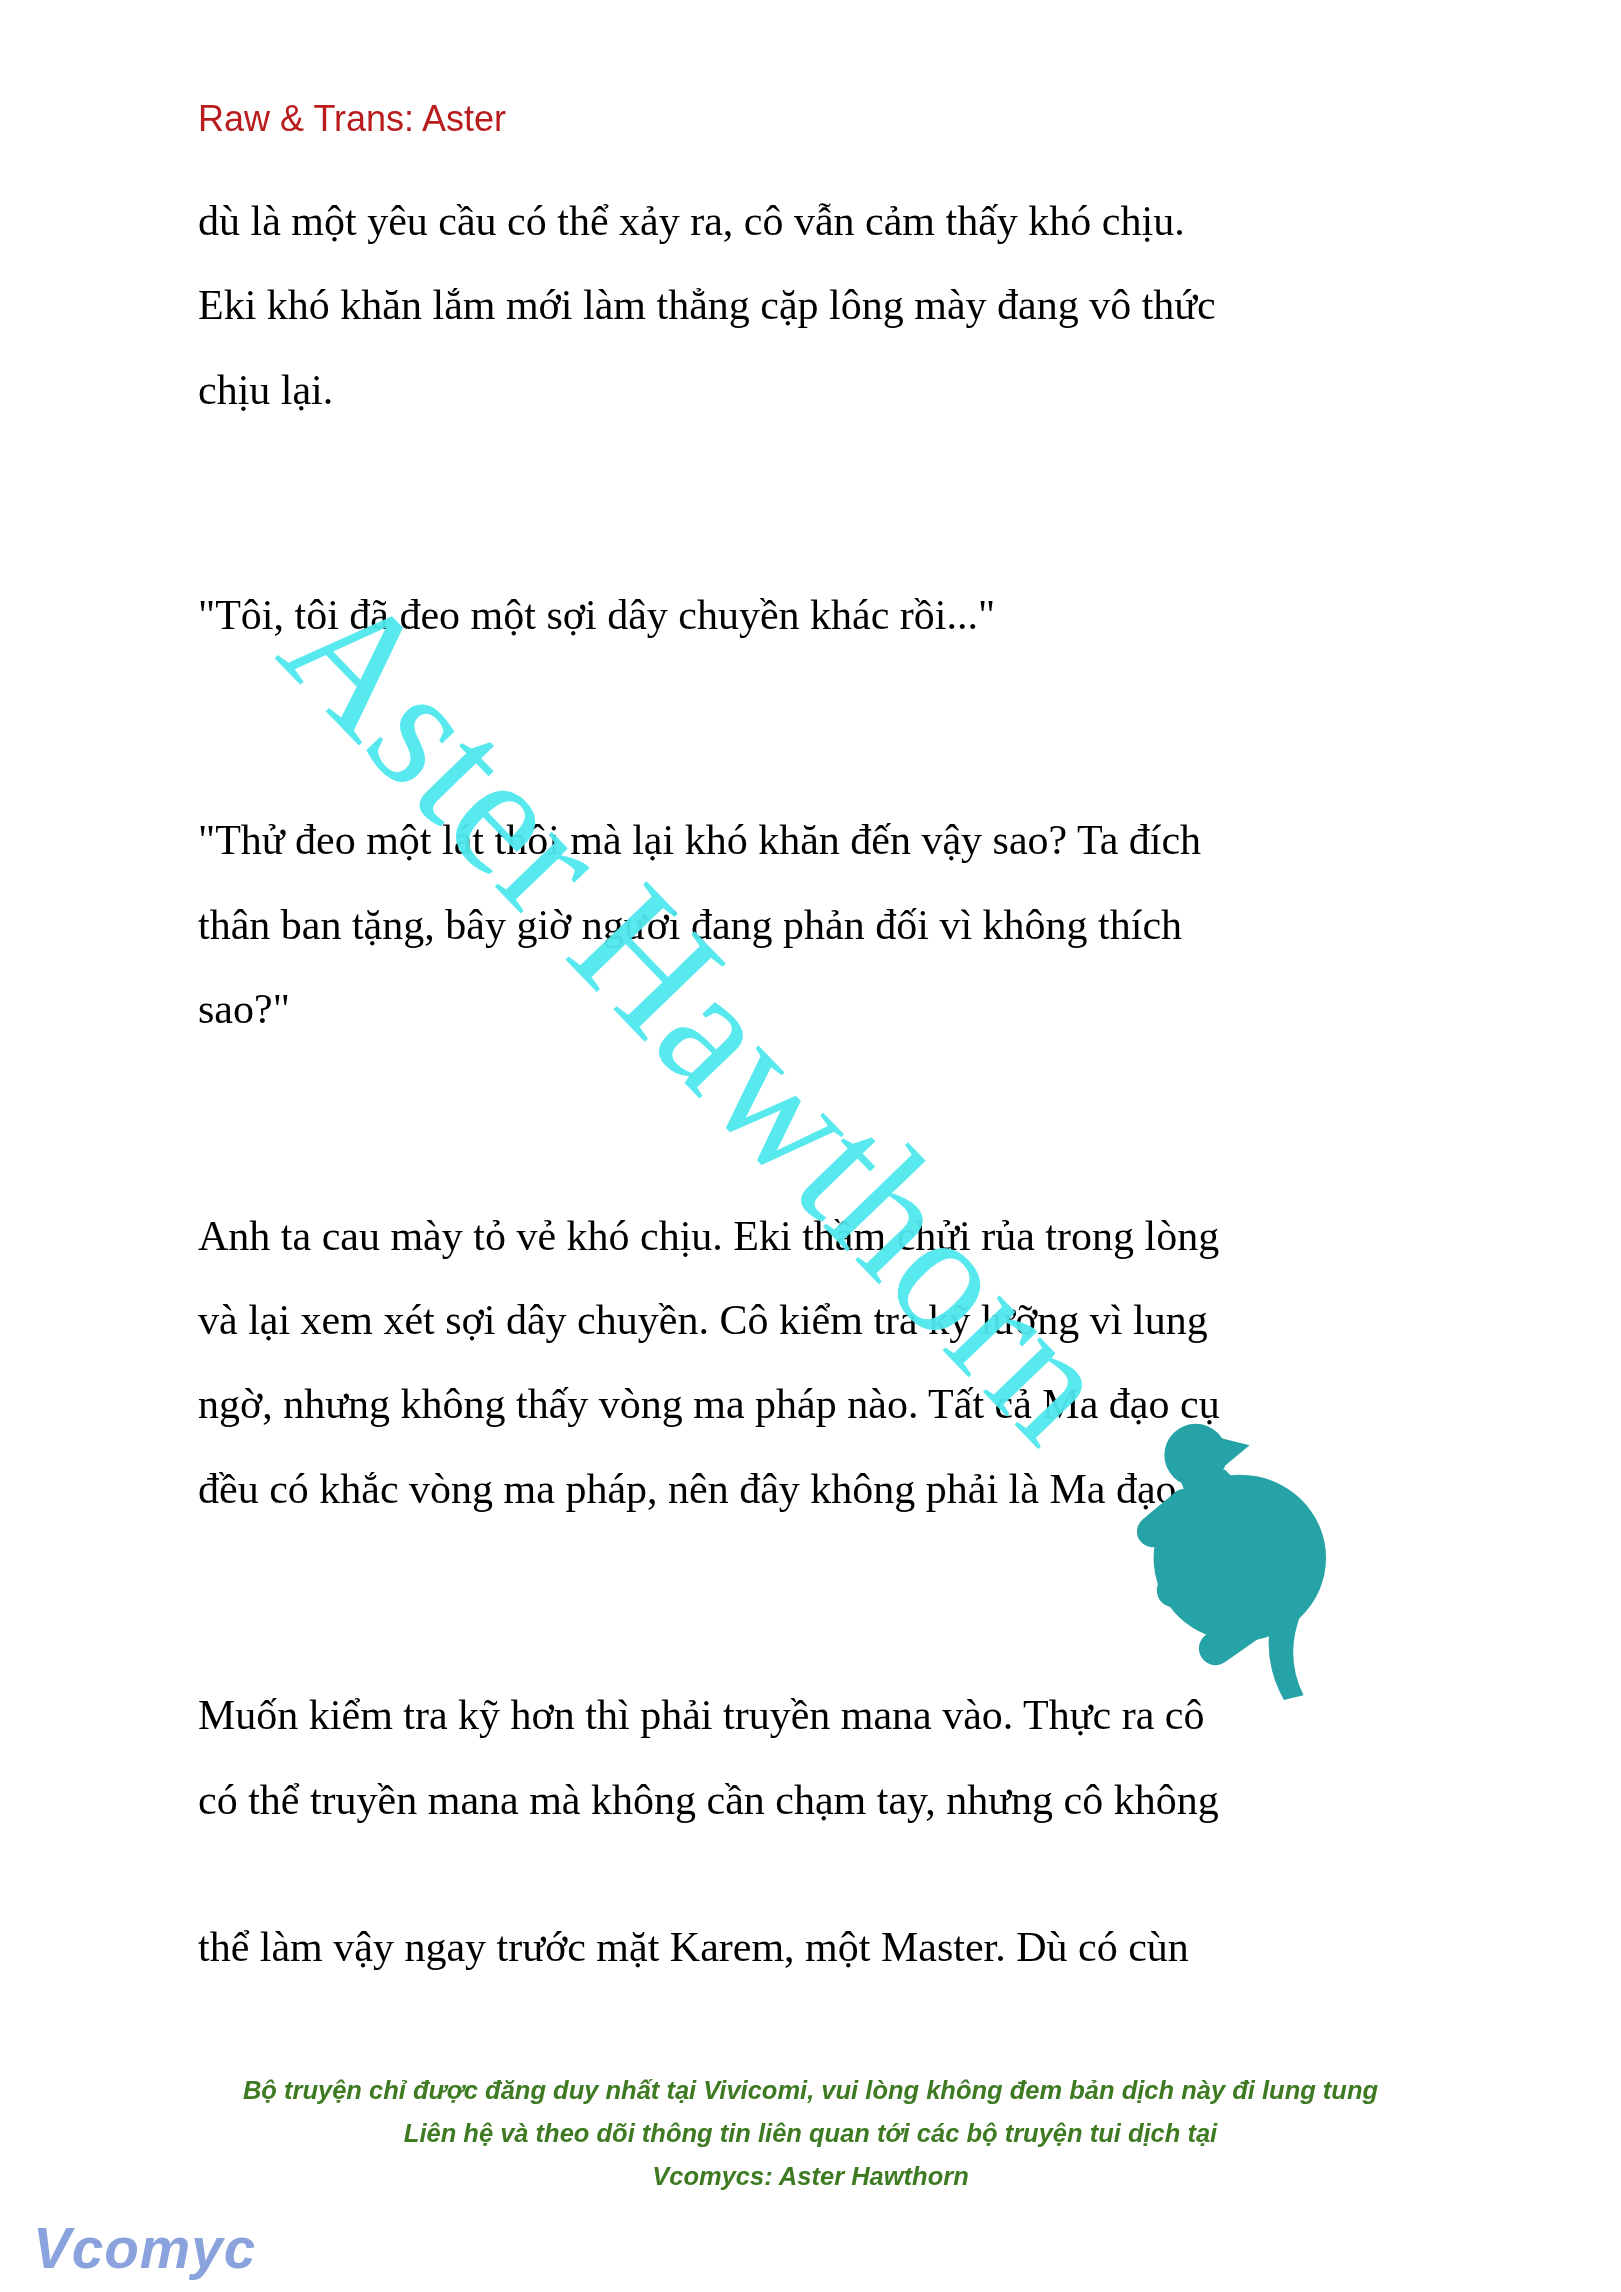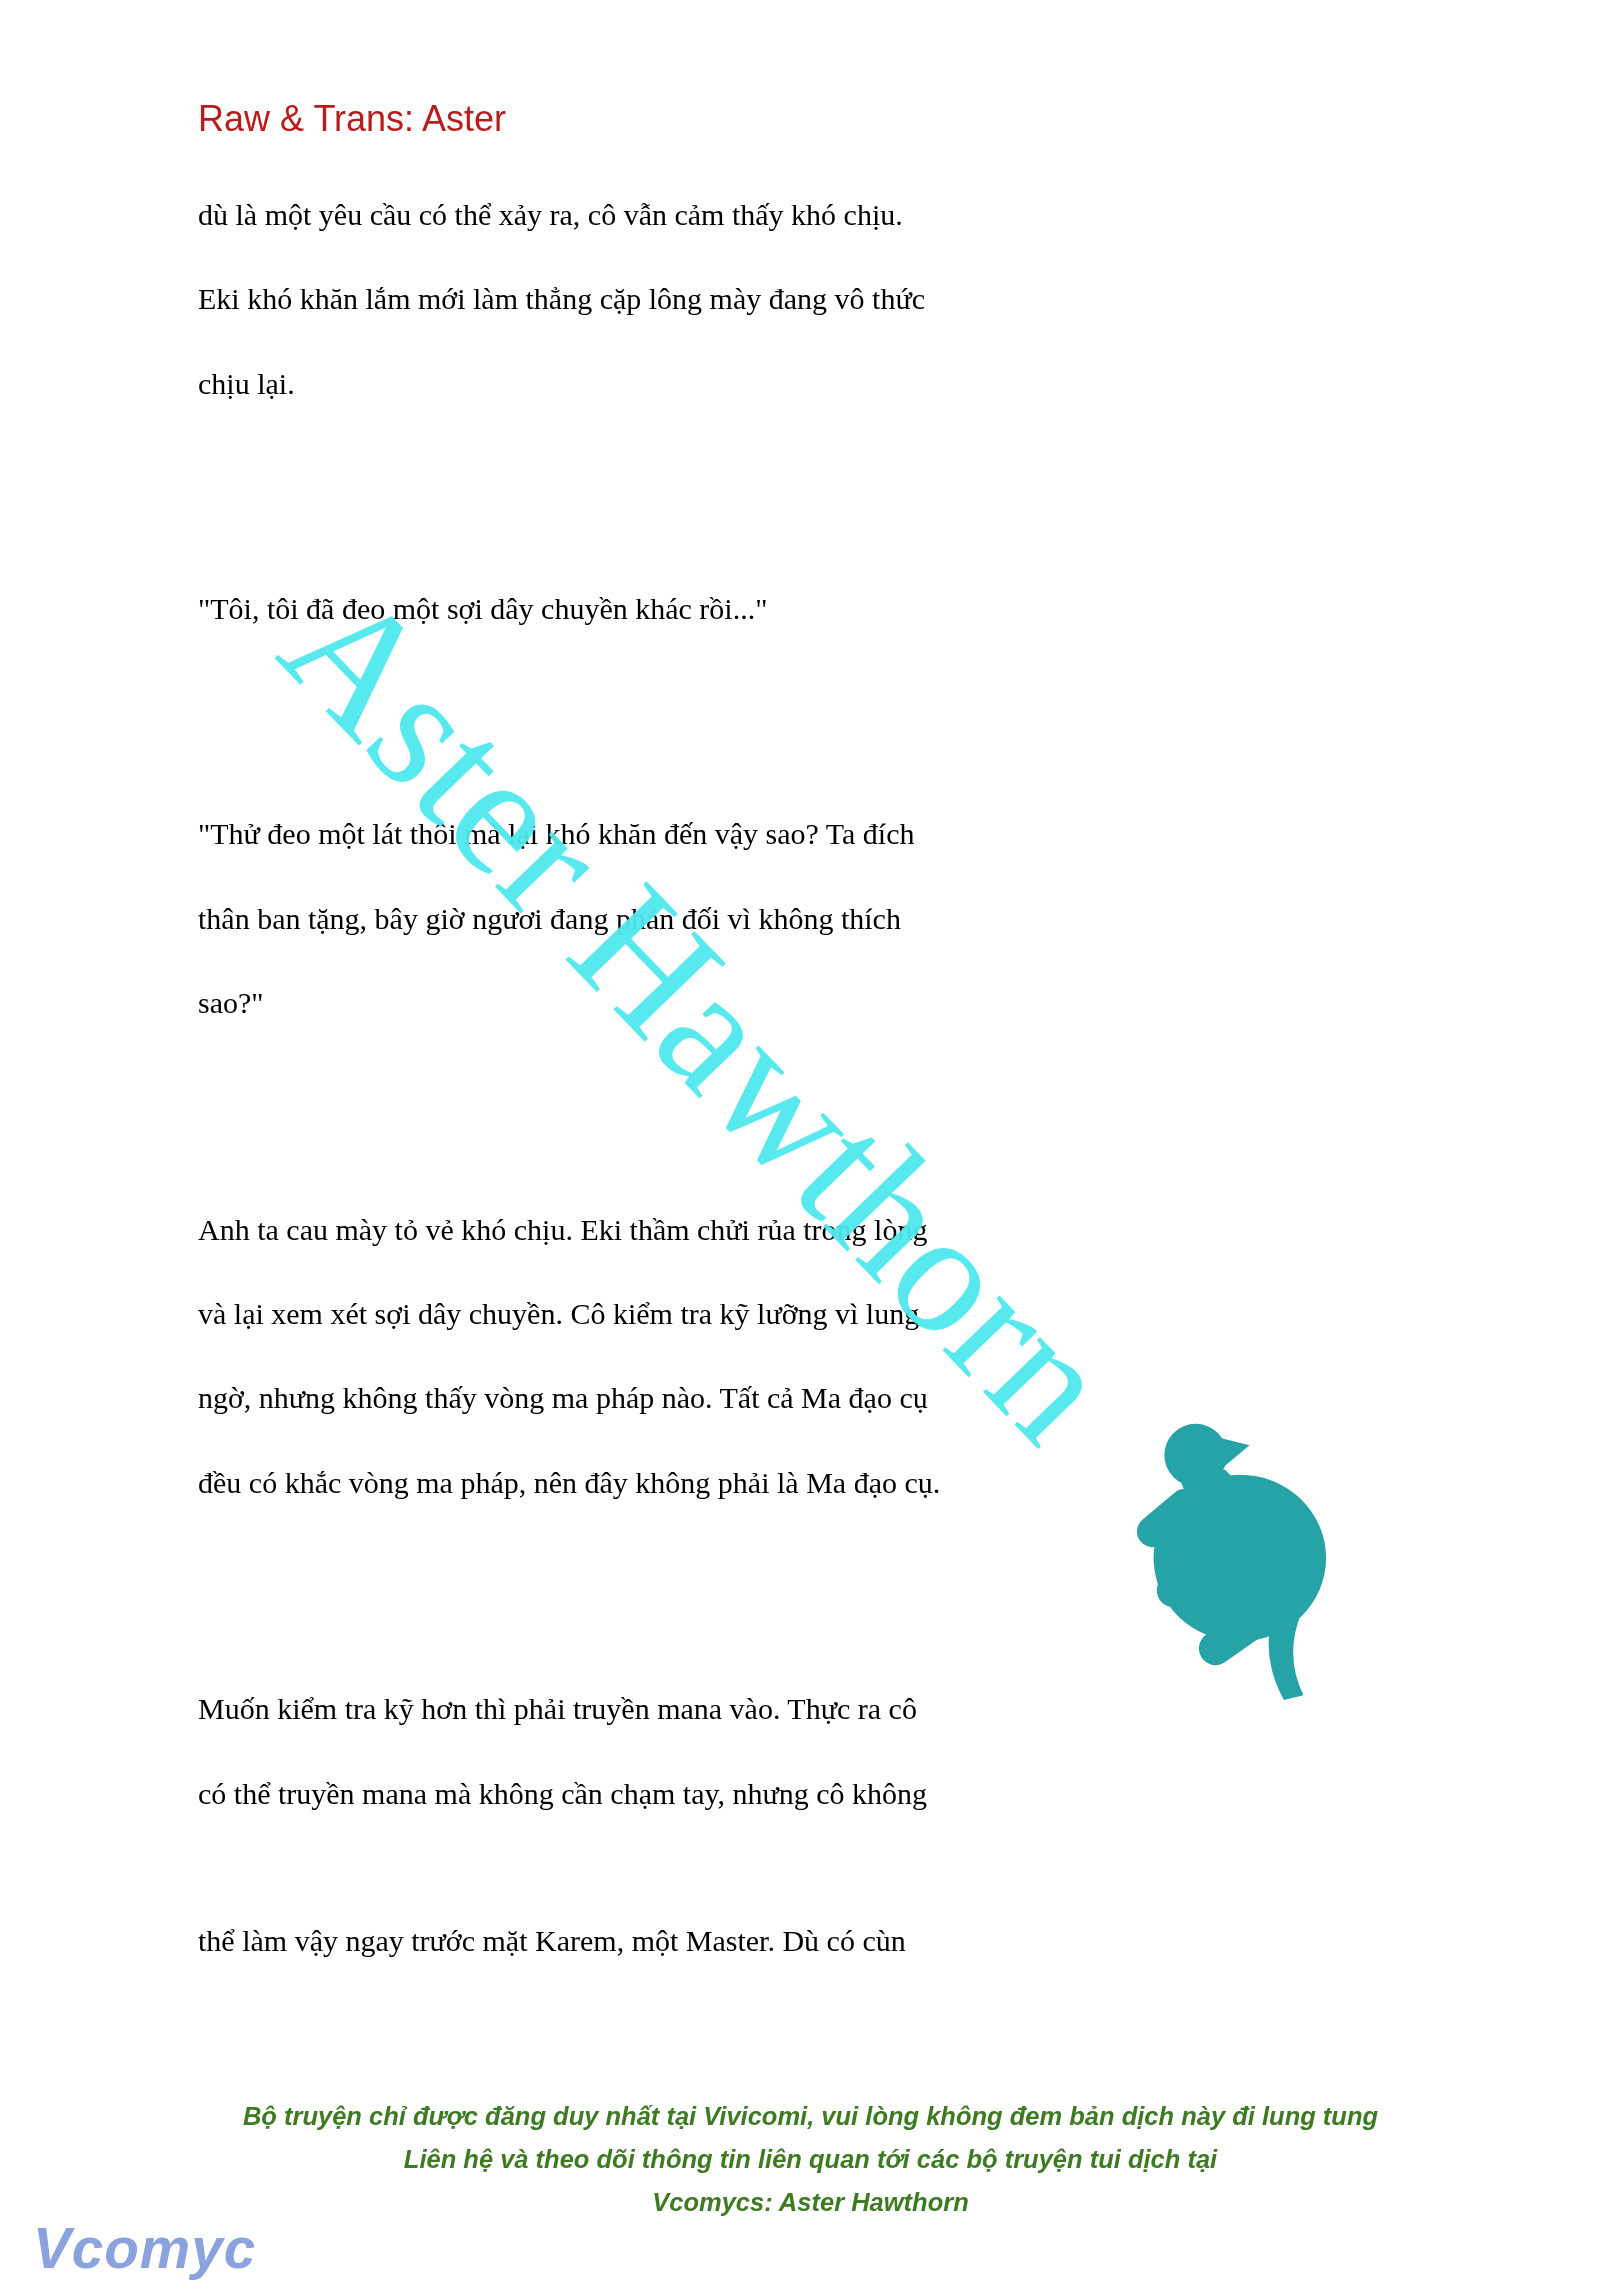--- a/index.html
+++ b/index.html
@@ -1,19 +1,19 @@
 <!DOCTYPE html>
 <html><head>
 <meta charset="utf-8">
 <style>
   html, body { margin:0; padding:0; }
   body { width:1621px; height:2293px; background:#ffffff; position:relative; overflow:hidden; }
   .header { position:absolute; left:198px; top:98px; font-family:"Liberation Sans", sans-serif; font-size:36px; color:#b91c1c; }
-  .line { position:absolute; left:198px; font-family:"Liberation Serif", serif; font-size:30px; color:#000; white-space:nowrap; line-height:1; }
-  .footer-line { position:absolute; left:0; width:1621px; text-align:center; font-family:"Liberation Sans", sans-serif; font-style:italic; font-weight:bold; font-size:25.5px; color:#3d7a22;margin-top:26px; }
+  .line { position:absolute; left:198px; font-family:"Liberation Serif", serif; font-size:42px; color:#000; white-space:nowrap; line-height:1; }
+  .footer-line { position:absolute; left:0; width:1621px; text-align:center; font-family:"Liberation Sans", sans-serif; font-style:italic; font-weight:bold; font-size:25.5px; color:#3d7a22; }
   .watermark { position:absolute; left:698px; top:1014px; transform:translate(-50%,-50%) rotate(46deg); font-family:"Liberation Serif", serif; font-size:172px; color:#4fe8ee; white-space:nowrap; opacity:0.95; pointer-events:none; }
   .cat { position:absolute; left:1127px; top:1411px; width:206px; height:294px; }
   .logo { position:absolute; left:29px; top:2217px; width:225px; height:69px; }
   .logo-text { font-family:"Liberation Sans", sans-serif; font-weight:bold; font-style:italic; font-size:58px; letter-spacing:1px; fill:#8aa3dc; }
 </style>
 </head>
 <body>
 
 <div class="header">Raw &amp; Trans: Aster</div>
 

